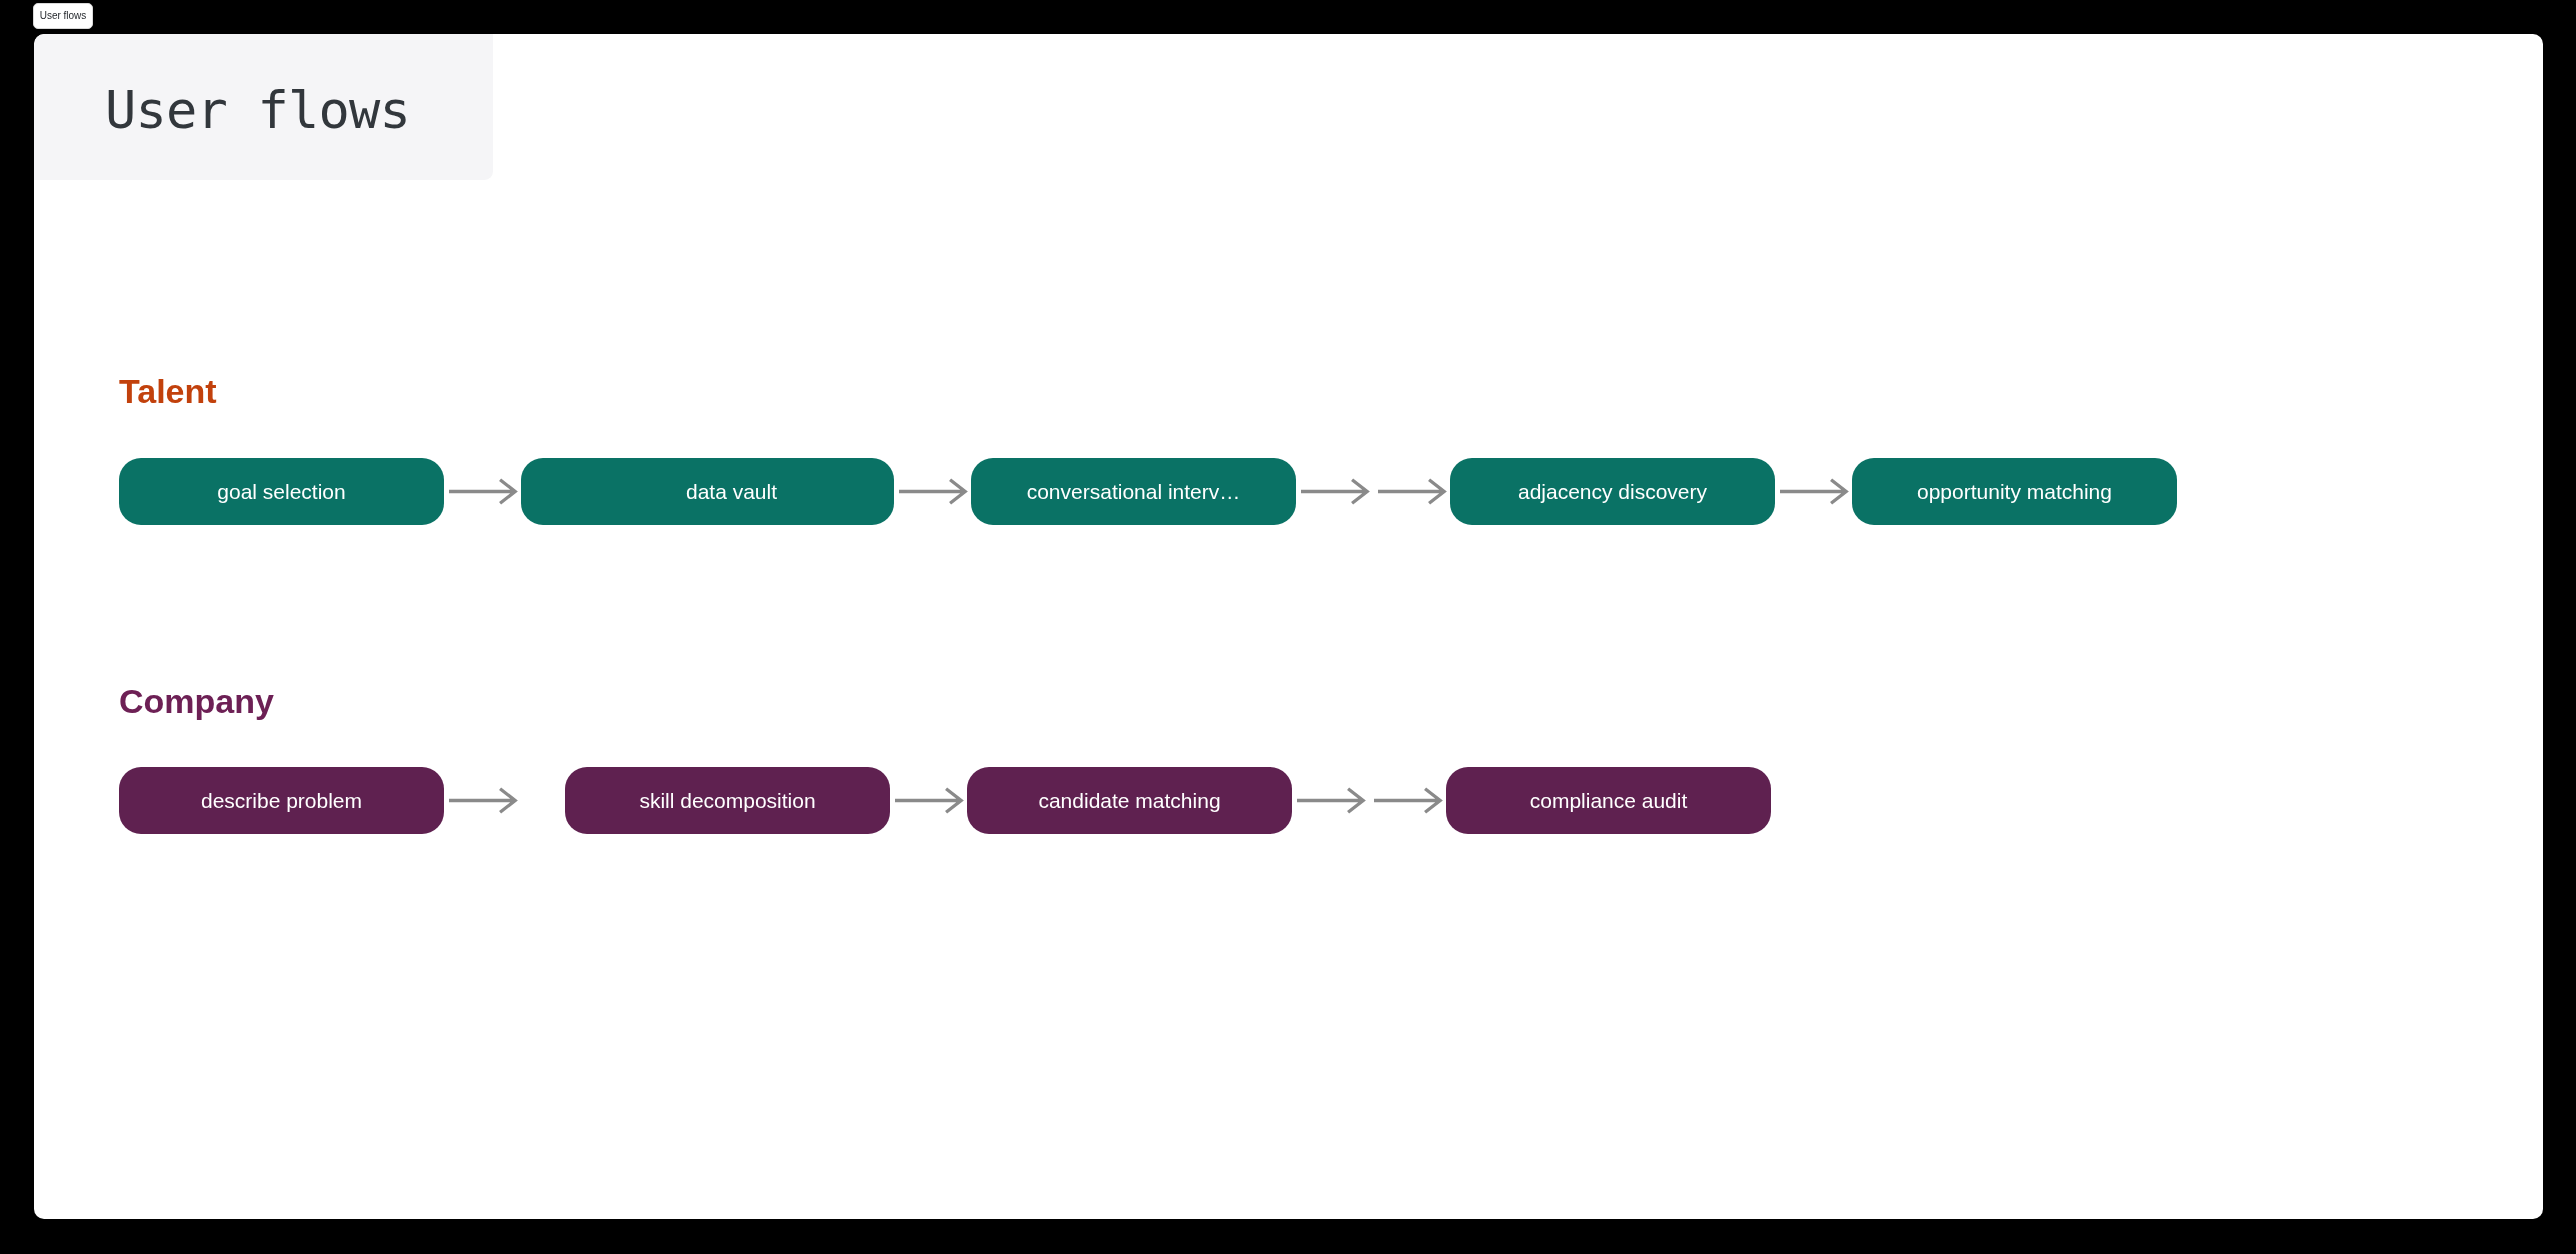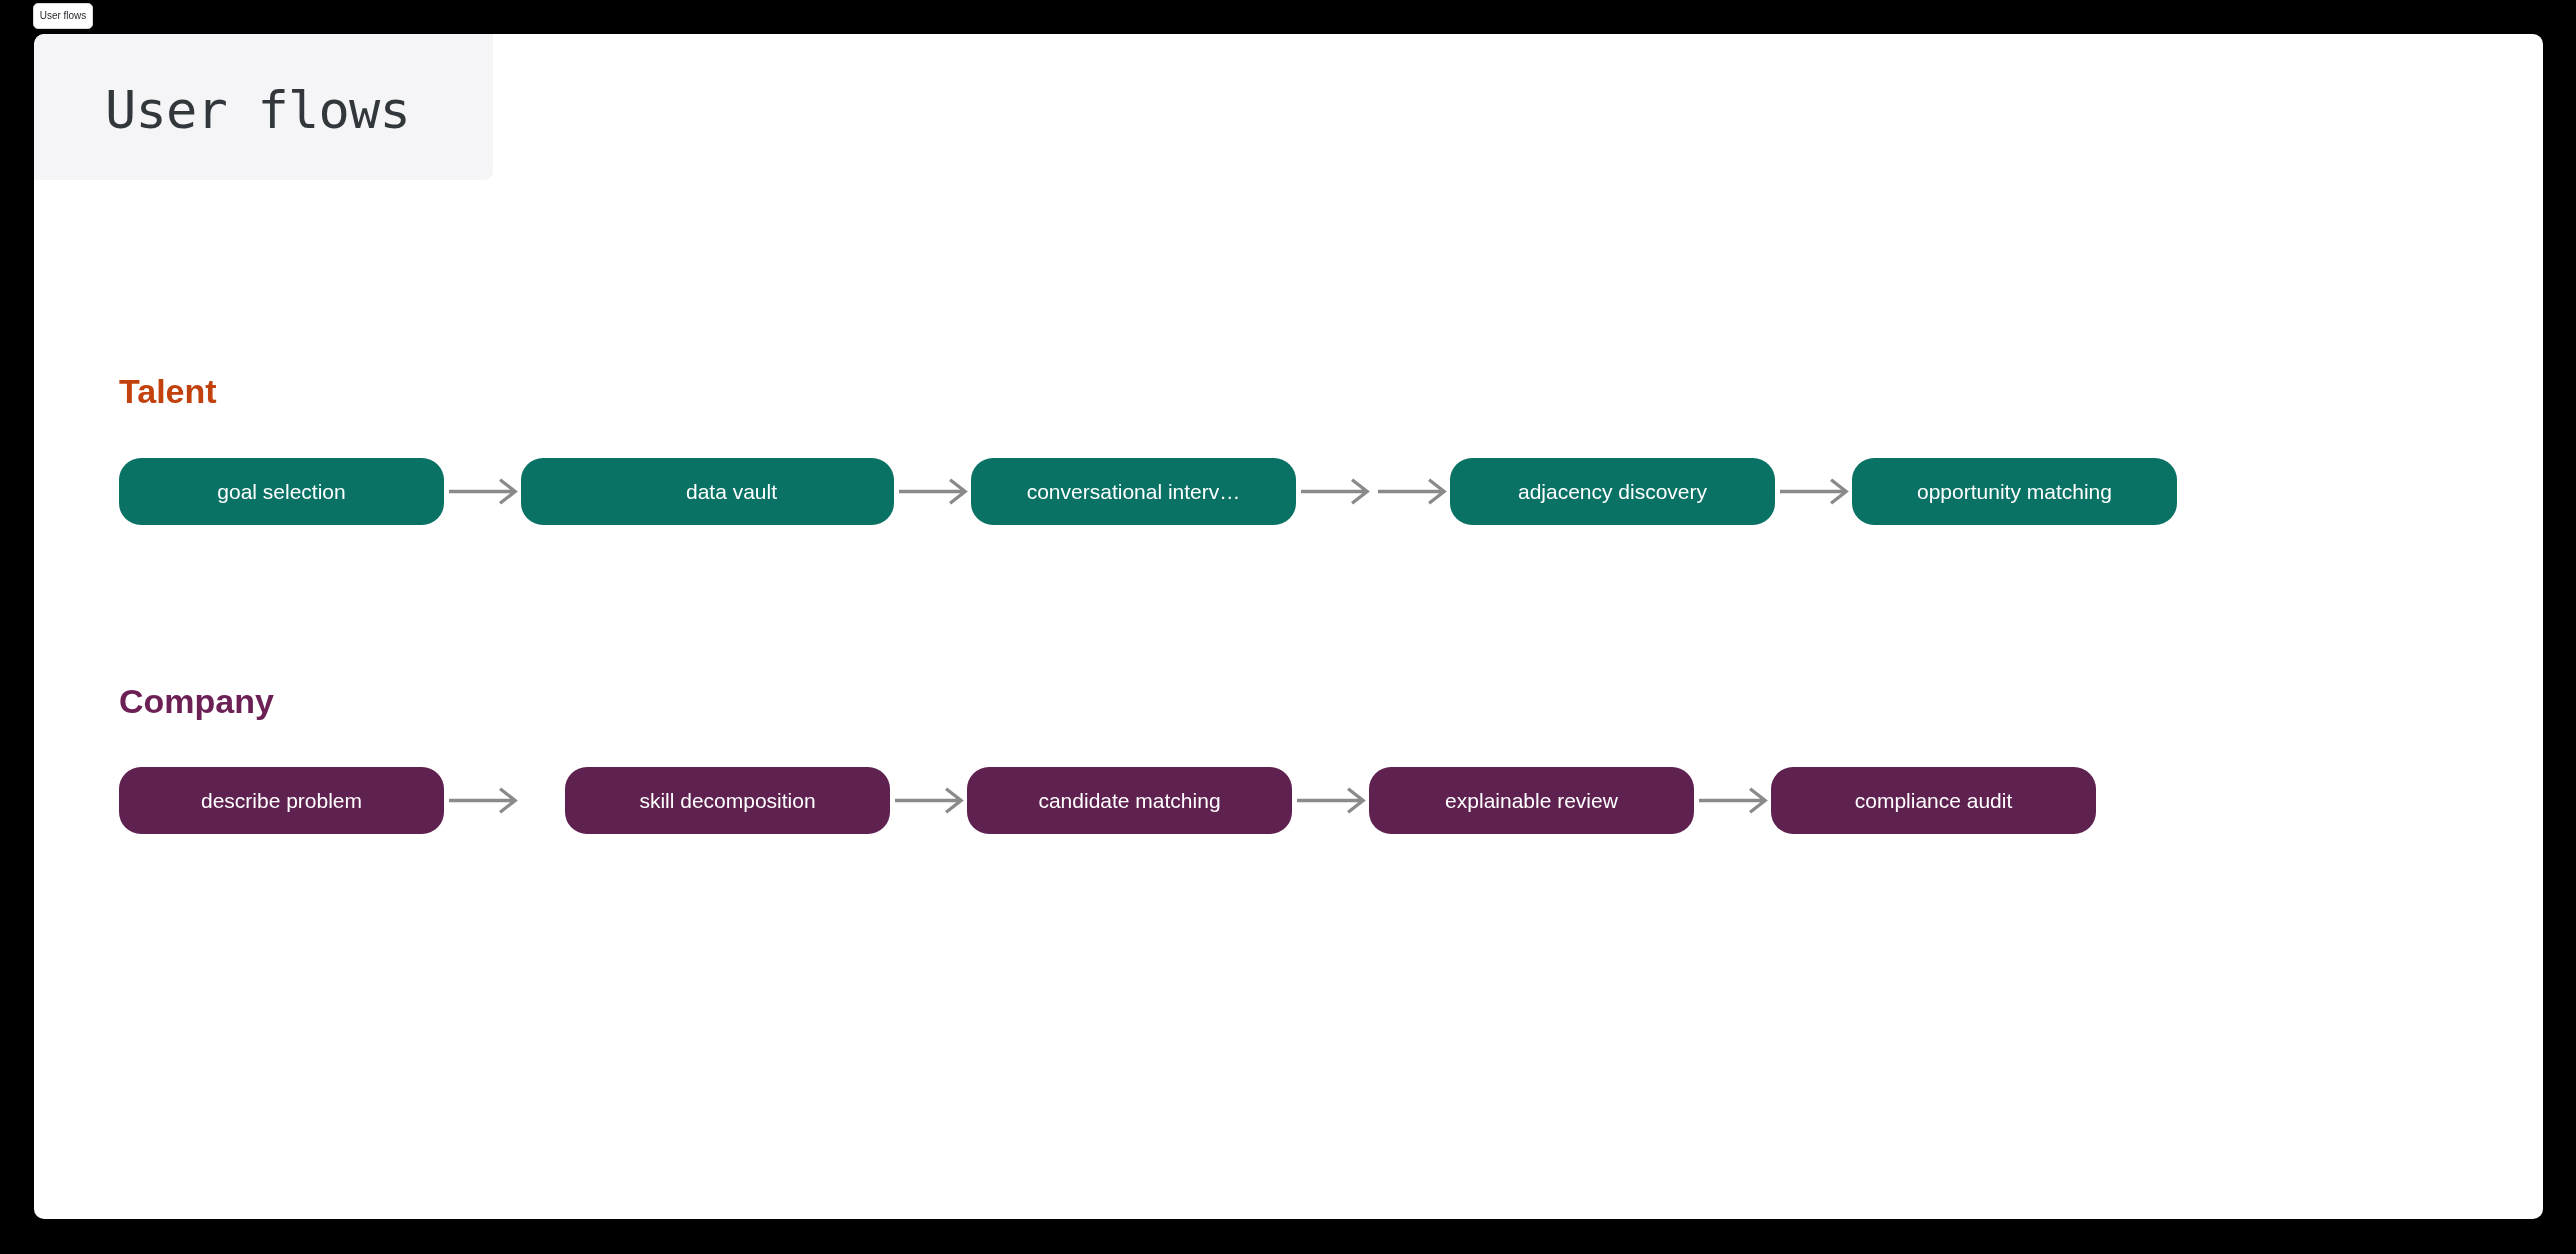--- a/index.html
+++ b/index.html
@@ -160,23 +160,20 @@
       </div>
       <svg class="flow-arrow" viewBox="0 0 92 44">
         <path d="M6 22 H85 M67 8 L85 22 L67 36" fill="none" stroke="#8a8a8a" stroke-width="4"></path>
       </svg>
       <div class="flow-node" style="background: rgb(95, 33, 80);">
         <span>candidate matching</span>
       </div>
       <svg class="flow-arrow" viewBox="0 0 92 44">
         <path d="M6 22 H85 M67 8 L85 22 L67 36" fill="none" stroke="#8a8a8a" stroke-width="4"></path>
       </svg>
-      <div class="flow-node" style="background: rgb(95, 33, 80);">
-        <span>explainable review</span>
-      </div>
       <svg class="flow-arrow" viewBox="0 0 92 44">
         <path d="M6 22 H85 M67 8 L85 22 L67 36" fill="none" stroke="#8a8a8a" stroke-width="4"></path>
       </svg>
       <div class="flow-node" style="background: rgb(95, 33, 80);">
         <span>compliance audit</span>
       </div>
     </div>
 </div>
 
 

